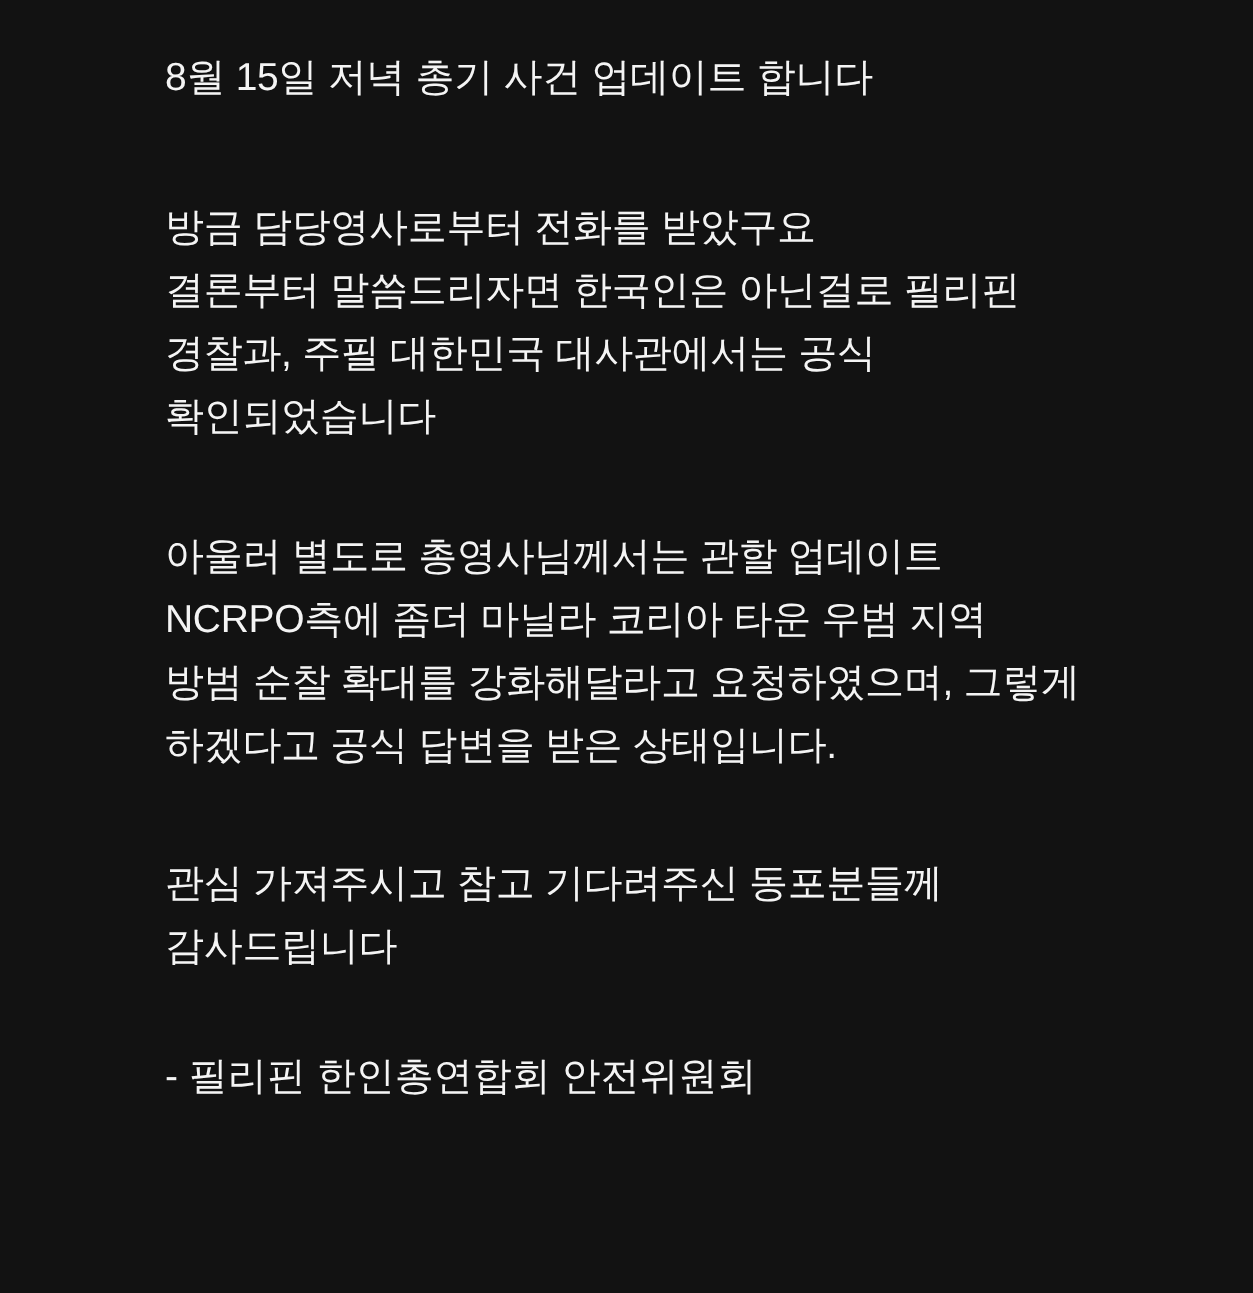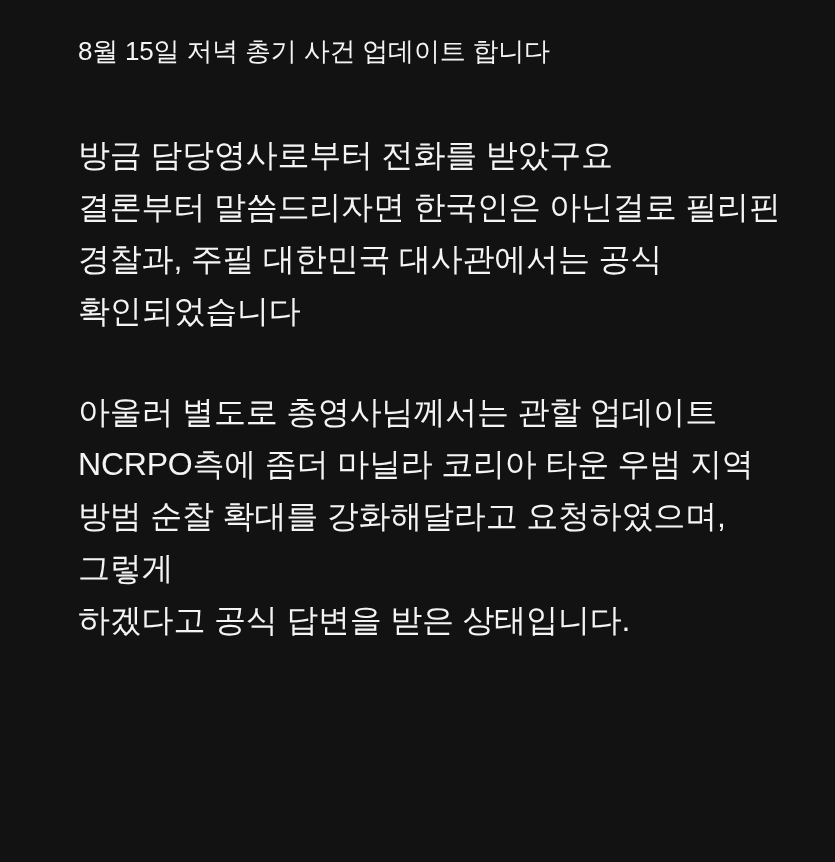--- a/index.html
+++ b/index.html
@@ -12,29 +12,29 @@
     height: 862px;
     overflow: hidden;
     font-family: "Liberation Sans", "DejaVu Sans", sans-serif;
     color: #f2f2f2;
   }
   .page {
     box-sizing: border-box;
     width: 835px;
     height: 862px;
     background: #121212;
-    padding: 30px 40px 20px 78px;
+    padding: 30px 40px 20px 110px;
     display: block;
   }
   .post-body {
     display: block;
   }
   .para {
     margin: 0;
-    font-size: 32px;
+    font-size: 26px;
     line-height: 1.62;
     letter-spacing: -0.2px;
     color: #f4f4f4;
     font-weight: 400;
     white-space: pre-wrap;
     word-break: keep-all;
   }
   .para.heading {
     margin-bottom: 0;
     font-size: 26px;
@@ -74,18 +74,21 @@
 
     <div class="gap-md"></div>
 
     <p class="para">아울러 별도로 총영사님께서는 관할 업데이트
 NCRPO측에 좀더 마닐라 코리아 타운 우범 지역
 방범 순찰 확대를 강화해달라고 요청하였으며, 그렇게
 하겠다고 공식 답변을 받은 상태입니다.</p>
 
     <div class="gap-md"></div>
 
+    <p class="para">관심 가져주시고 참고 기다려주신 동포분들께
+감사드립니다</p>
 
     <div class="gap-sm"></div>
 
+    <p class="signature">- 필리핀 한인총연합회 안전위원회</p>
 
   </article>
 </div>
 
 </body></html>

